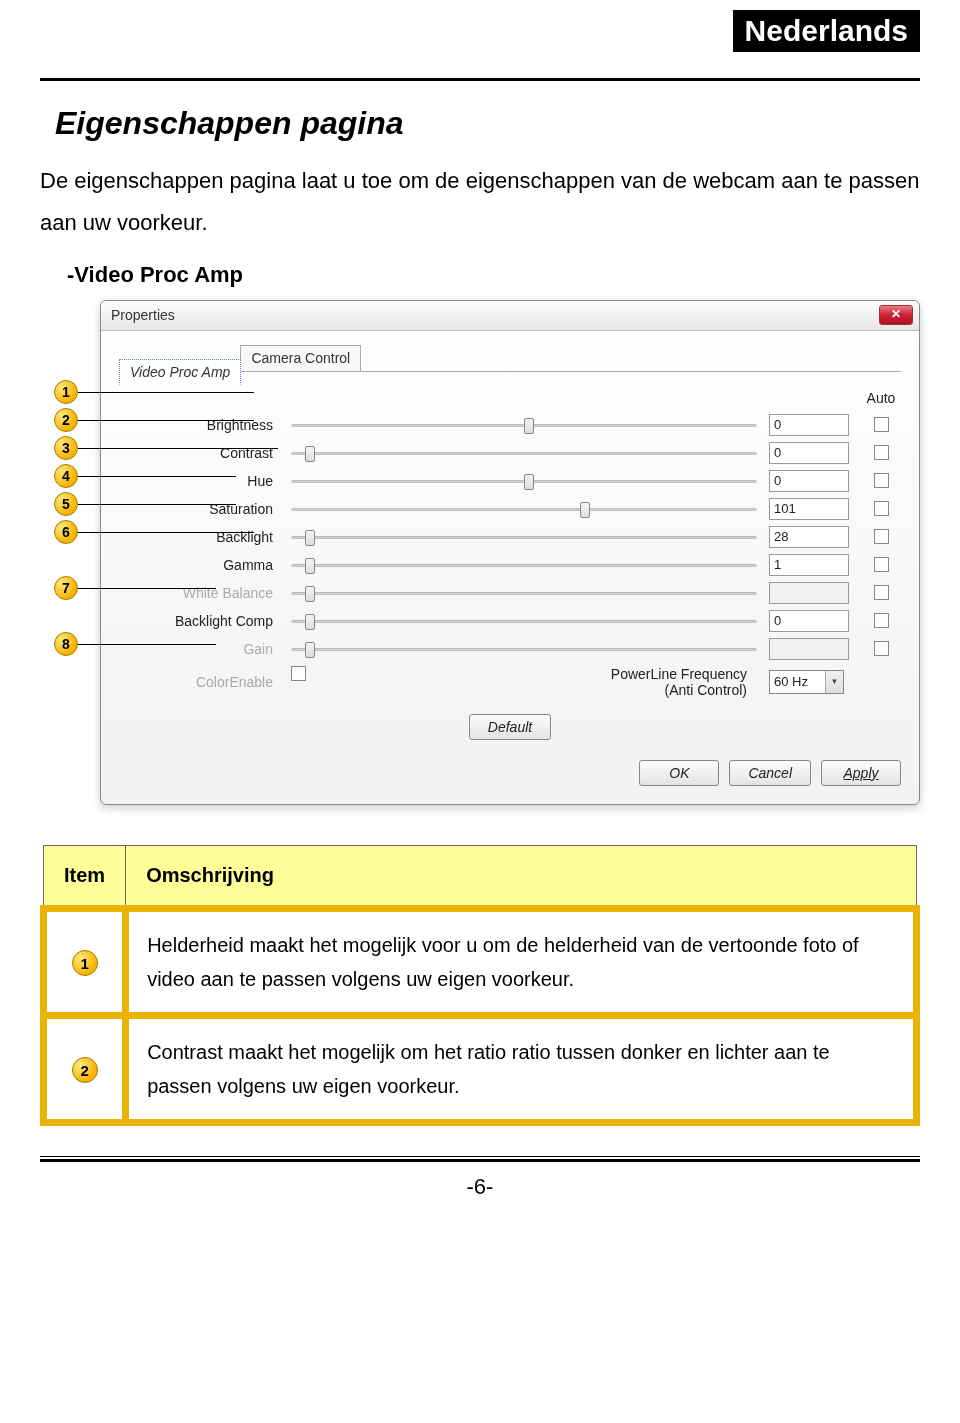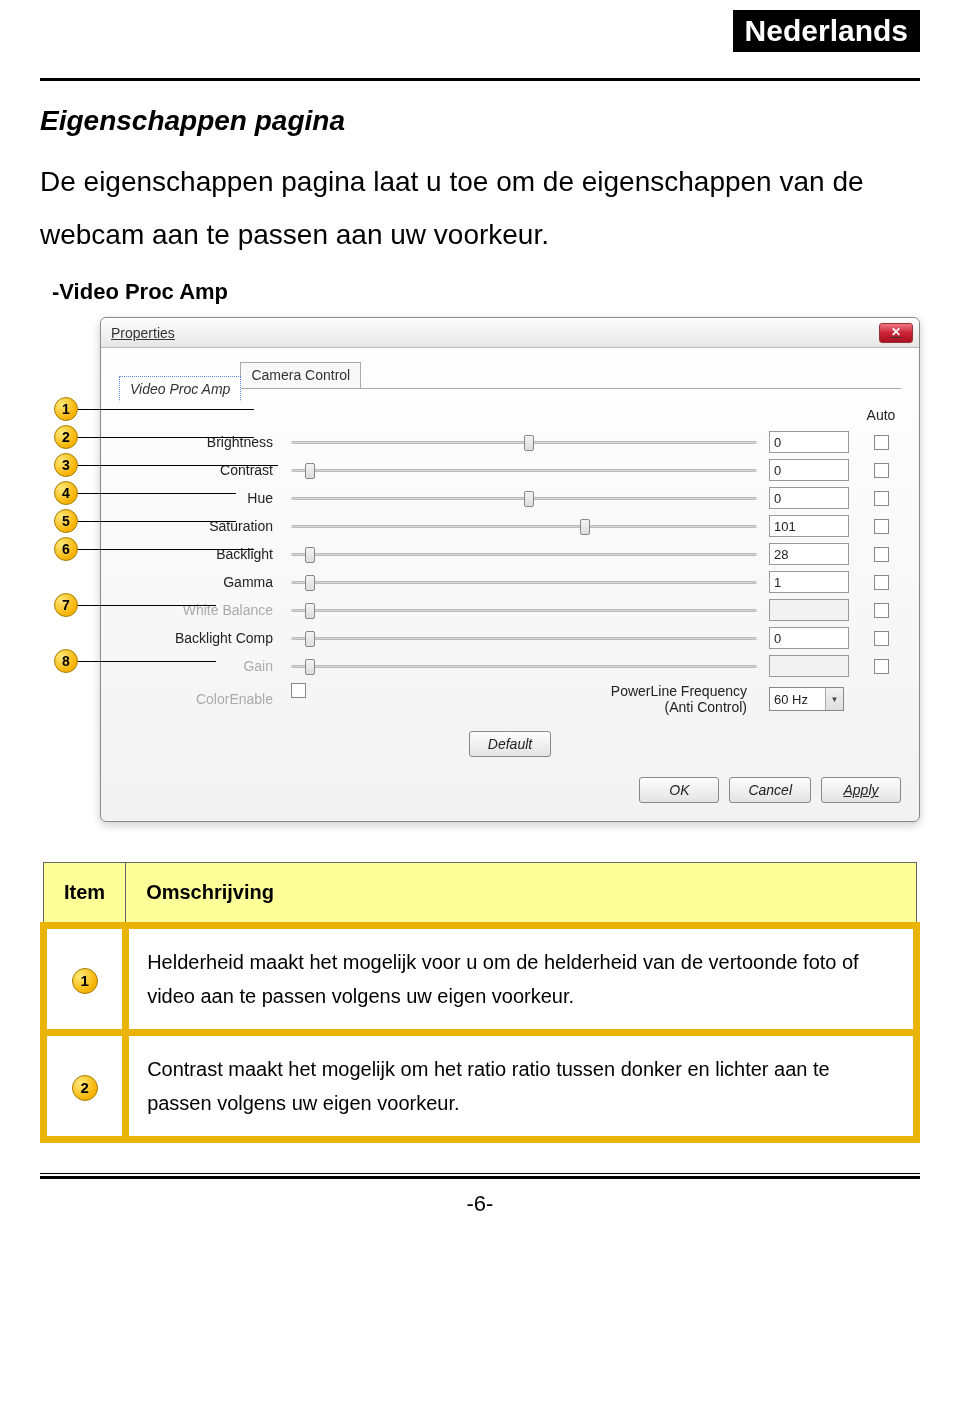--- a/index.html
+++ b/index.html
@@ -25,32 +25,32 @@
     padding: 4px 12px;
   }
   .top-rule {
     border-top: 3px solid #000;
     margin-top: 58px;
     margin-bottom: 24px;
   }
   .section-title {
     font-weight: bold;
     font-style: italic;
-    font-size: 28px;
-    margin: 20px 0 18px 0;
+    font-size: 32px;
+    margin: 20px 0 18px 15px;
   }
   .intro {
-    font-size: 28px;
+    font-size: 22px;
     line-height: 1.9;
     margin-bottom: 18px;
   }
   .sub-title {
     font-weight: bold;
     font-size: 22px;
-    margin-left: 12px;
+    margin-left: 27px;
     margin-bottom: 12px;
   }
   
   .dialog-wrap {
     position: relative;
     margin-bottom: 40px;
   }
   .dialog {
     margin-left: 60px;
     width: 820px;
@@ -63,21 +63,20 @@
     height: 30px;
     background: linear-gradient(#fefefe, #e6e6e6);
     border-bottom: 1px solid #bbb;
     border-radius: 6px 6px 0 0;
     display: flex;
     align-items: center;
     justify-content: space-between;
     padding: 0 6px 0 10px;
     font-size: 14px;
     color: #333;
-    text-decoration: underline;
   }
   .close-btn {
     width: 34px;
     height: 20px;
     background: linear-gradient(#e78, #c23 50%, #a12);
     border: 1px solid #933;
     border-radius: 3px;
     color: #fff;
     text-align: center;
     line-height: 17px;

